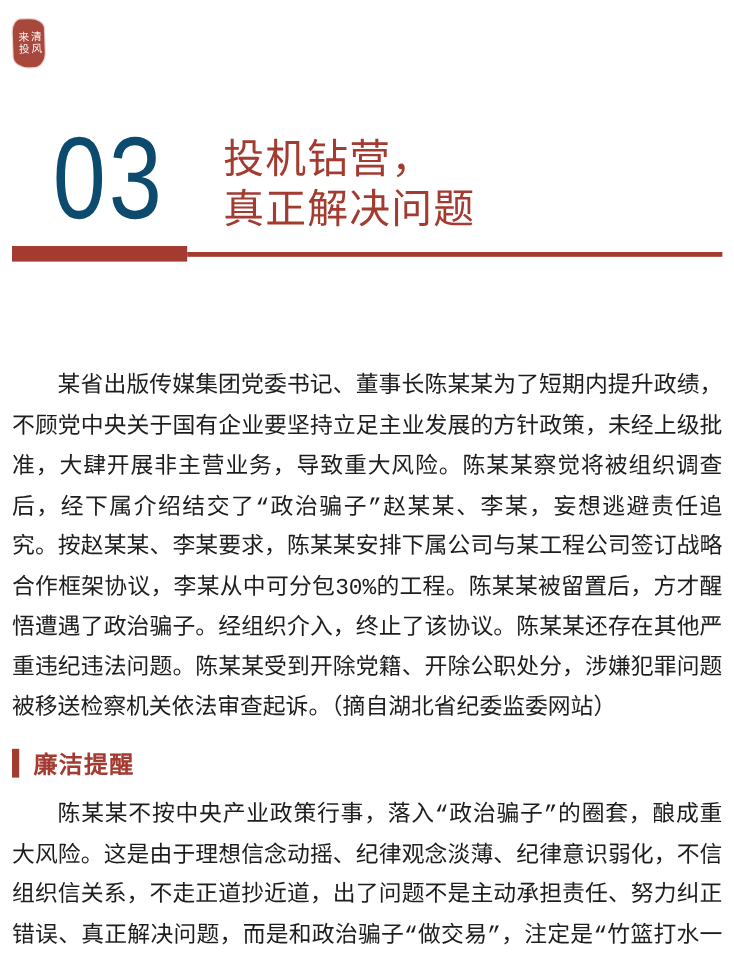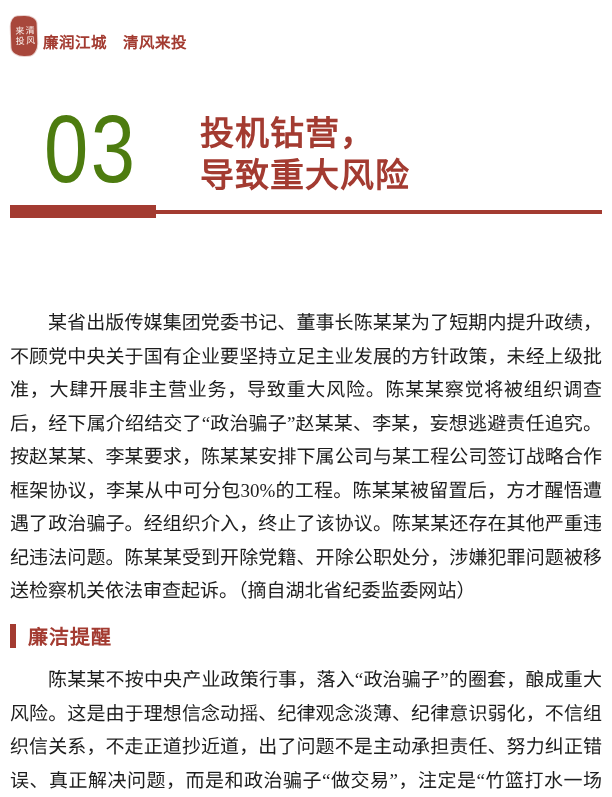--- a/index.html
+++ b/index.html
@@ -46,37 +46,36 @@
     white-space: pre;
   }
 
   
   .chapter-number {
     position: absolute;
     left: 44px; top: 100px;
     font-size: 97px;
     line-height: 1;
     font-weight: 200;
-    color: #4d7c0f;
+    color: #0c4a6e;
   }
   .chapter-number .squeeze {
     display: inline-block;
     transform: scaleX(0.82);
     transform-origin: left top;
     letter-spacing: 3px;
   }
   .chapter-title {
     position: absolute;
     left: 186px; top: 112px;
     font-size: 34px;
     line-height: 42px;
-    font-weight: bold;
+    font-weight: normal;
     color: #a33b31;
     letter-spacing: 1px;
-    margin-left: 14px;
   }
 
   
   .rule-row {
     position: absolute;
     left: 10px; top: 205px;
     width: 592px; height: 13px;
     display: flex;
     align-items: center;
   }
@@ -106,42 +105,41 @@
     position: absolute;
     left: 10px;
     width: 592px;
     margin: 0;
     font-size: 19px;
     line-height: 33.5px;
     text-align: justify;
     text-justify: inter-ideograph;
     text-indent: 2em;
     color: #1d1d1d;
-    font-family: Liberation Serif, serif;
+    font-family: Liberation Mono, monospace;
   }
   .body-para.p1 { top: 306px; }
   .body-para.p2 { top: 663px; }
 </style>
 </head>
 <body>
 
 <div class="page">
 
   <div class="seal">
     <span class="seal-col">清风</span>
     <span class="seal-col">来投</span>
   </div>
-  <div class="slogan">廉润江城　清风来投</div>
 
   <div class="chapter-number">
     <span class="squeeze">03</span>
   </div>
   <div class="chapter-title">
     <div>投机钻营，</div>
-    <div>导致重大风险</div>
+    <div>真正解决问题</div>
   </div>
 
   <div class="rule-row">
     <div class="rule-thick"></div>
     <div class="rule-thin"></div>
   </div>
 
   <p class="body-para p1">某省出版传媒集团党委书记、董事长陈某某为了短期内提升政绩，不顾党中央关于国有企业要坚持立足主业发展的方针政策，未经上级批准，大肆开展非主营业务，导致重大风险。陈某某察觉将被组织调查后，经下属介绍结交了“政治骗子”赵某某、李某，妄想逃避责任追究。按赵某某、李某要求，陈某某安排下属公司与某工程公司签订战略合作框架协议，李某从中可分包30%的工程。陈某某被留置后，方才醒悟遭遇了政治骗子。经组织介入，终止了该协议。陈某某还存在其他严重违纪违法问题。陈某某受到开除党籍、开除公职处分，涉嫌犯罪问题被移送检察机关依法审查起诉。（摘自湖北省纪委监委网站）</p>
 
   <div class="sec-heading sec2">

